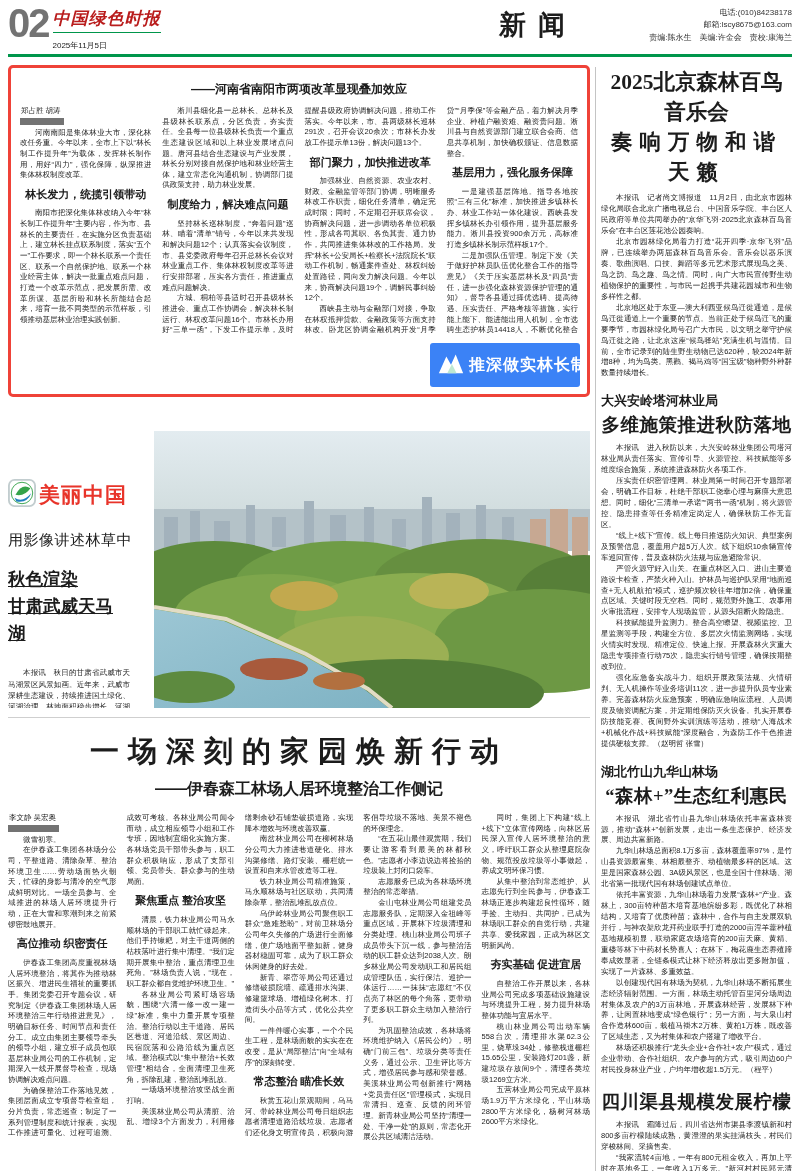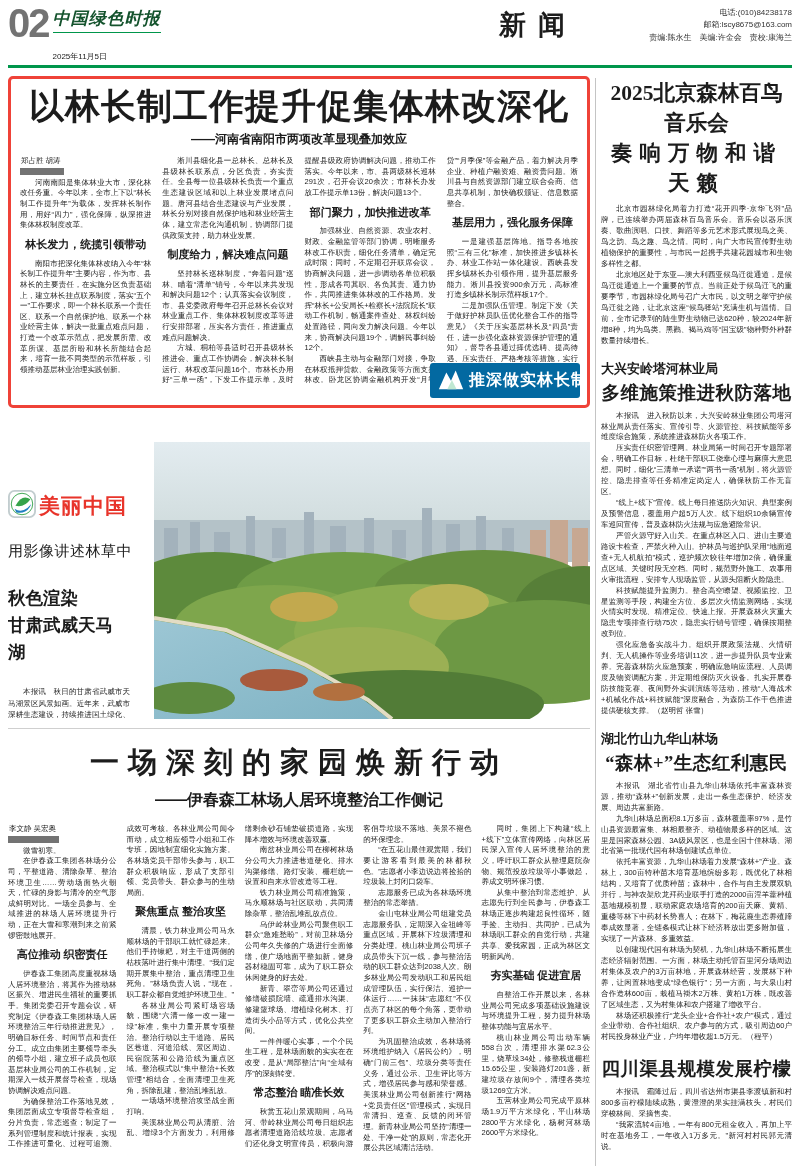--- a/index.html
+++ b/index.html
@@ -4,48 +4,48 @@
 <style>
   html,body{margin:0;padding:0;background:#f2f2f2;}
   .page{position:relative;width:800px;height:1171px;background:#fff;margin:0 auto;
         box-sizing:border-box;padding:5px 8px;font-family:"Liberation Sans",sans-serif;color:#1c1c1c;overflow:hidden;}
   p{margin:0;text-indent:2em;}
   
   .masthead{display:flex;align-items:flex-start;}
   .mast-left{display:flex;align-items:flex-start;width:215px;}
   .page-num{font-size:40px;font-weight:900;color:#737373;line-height:.92;letter-spacing:-2px;}
   .mast-title-block{margin-left:4px;margin-top:2px;}
-  .mast-title{color:#14532d;font-size:17px;font-weight:900;font-style:italic;font-family:"Liberation Serif",serif;letter-spacing:1px;}
-  .mast-date{font-size:8px;color:#222;border-top:1.5px solid #00964b;margin-top:2px;padding-top:18px;}
+  .mast-title{color:#b91c1c;font-size:17px;font-weight:900;font-style:italic;font-family:"Liberation Serif",serif;letter-spacing:1px;}
+  .mast-date{font-size:8px;color:#222;border-top:1.5px solid #00964b;margin-top:2px;padding-top:7px;}
   .section-name{flex:1;text-align:right;font-size:27px;font-weight:900;font-family:"Liberation Serif",serif;letter-spacing:12px;padding-left:12px;margin-top:2px;}
   .mast-right{width:215px;text-align:right;font-size:8px;line-height:1.55;color:#333;margin-top:2px;}
   .green-rule{height:3px;background:#00964b;margin-top:3px;}
   
   .content{display:flex;margin-top:8px;}
   .main-col{width:582px;}
   .v-rule{width:1px;background:#c4c4c4;margin:2px 5px 0 5px;}
   .right-col{flex:1;min-width:0;padding-top:2px;}
   
   .lead-box{border:3px solid #ef4238;border-radius:5px;padding:8px 9px;position:relative;height:332px;box-sizing:border-box;}
   .lead-title{text-align:center;font-size:35px;font-weight:900;font-family:"Liberation Serif",serif;line-height:1.12;letter-spacing:1px;}
   .lead-subtitle{text-align:center;font-size:12px;font-weight:700;margin-top:5px;}
   .lead-body{margin-top:8px;column-count:4;column-gap:11px;height:233px;overflow:hidden;
              font-size:7.5px;line-height:1.42;text-align:justify;}
   .authors{text-indent:0;border-bottom:7px solid #737373;width:fit-content;padding:0 3px 1px 1px;margin-bottom:3px;font-size:7.5px;}
   h3.subhead{font-size:11px;font-weight:900;text-align:center;margin:6px 0;text-indent:0;font-family:"Liberation Serif",serif;}
-  .badge{position:absolute;right:7px;bottom:7px;width:150px;height:35px;background:#0369a1;border-radius:3px;
+  .badge{position:absolute;right:7px;bottom:7px;width:150px;height:44px;background:#3b82f6;border-radius:3px;
          display:flex;align-items:center;gap:4px;padding:12px 7px;box-sizing:border-box;}
   .badge-text{color:#fff;font-weight:900;font-size:16px;letter-spacing:1px;white-space:nowrap;font-family:"Liberation Serif",serif;}
   
   .photo-sec{display:flex;gap:24px;margin-top:34px;height:277px;}
   .ps-left{width:122px;box-sizing:border-box;padding-top:48px;overflow:hidden;}
   .brand-row{display:flex;align-items:center;gap:3px;}
   .brand-name{color:#e8342a;font-weight:900;font-size:21px;font-family:"Liberation Serif",serif;letter-spacing:1px;white-space:nowrap;}
   .brand-tagline{font-size:15px;font-weight:400;margin-top:20px;letter-spacing:.5px;white-space:nowrap;}
-  .ps-title{font-size:17.5px;font-weight:900;font-family:"Liberation Serif",serif;line-height:1.55;margin-top:24px;}
+  .ps-title{font-size:17.5px;font-weight:900;font-family:"Liberation Serif",serif;line-height:1.55;margin-top:16px;text-decoration:underline;}
   .ps-body{font-size:7.5px;line-height:1.5;text-align:justify;margin-top:20px;}
   .photo-frame{flex:1;overflow:hidden;}
   .photo-frame svg{display:block;}
   
   .bs-rule{border-top:1px solid #cfcfcf;margin-top:9px;}
   .bs-title{text-align:center;font-size:29px;font-weight:900;font-family:"Liberation Serif",serif;letter-spacing:9px;margin-top:14px;}
   .bs-subtitle{text-align:center;font-size:16px;font-weight:700;margin-top:7px;}
   .bs-body{margin-top:13px;column-count:5;column-gap:10px;height:333px;overflow:hidden;
            font-size:7.5px;line-height:1.42;text-align:justify;}
   
@@ -76,21 +76,20 @@
       <div>责编:陈永生　美编:许金会　责校:康海兰</div>
     </div>
   </div>
   <div class="green-rule"></div>
 
   <div class="content">
 
     <div class="main-col">
 
       <section class="lead-box">
-        <div class="lead-title">以林长制工作提升促集体林改深化</div>
         <div class="lead-subtitle">——河南省南阳市两项改革显现叠加效应</div>
         <div class="lead-body">
             <p class="authors">郑占胜 胡涛</p>
             <p class="p">河南南阳是集体林业大市，深化林改任务重。今年以来，全市上下以“林长制工作提升年”为载体，发挥林长制作用，用好“四力”，强化保障，纵深推进集体林权制度改革。</p>
             <h3 class="subhead">林长发力，统揽引领带动</h3>
             <p class="p">南阳市把深化集体林改纳入今年“林长制工作提升年”主要内容，作为市、县林长的主要责任，在实施分区负责基础上，建立林长挂点联系制度，落实“五个一”工作要求，即一个林长联系一个责任区、联系一个自然保护地、联系一个林业经营主体，解决一批重点难点问题，打造一个改革示范点，把发展所需、改革所谋、基层所盼和林长所能结合起来，培育一批不同类型的示范样板，引领推动基层林业治理实践创新。</p>
             <p class="p">淅川县细化县一总林长、总林长及县级林长联系点，分区负责，夯实责任。全县每一位县级林长负责一个重点生态建设区域和以上林业发展堵点问题。唐河县结合生态建设与产业发展，林长分别对接自然保护地和林业经营主体，建立常态化沟通机制，协调部门提供政策支持，助力林业发展。</p>
             <h3 class="subhead">制度给力，解决难点问题</h3>
             <p class="p">坚持林长巡林制度，“奔着问题”巡林、瞄着“清单”销号，今年以来共发现和解决问题12个；认真落实会议制度，市、县党委政府每年召开总林长会议对林业重点工作、集体林权制度改革等进行安排部署，压实各方责任，推进重点难点问题解决。</p>
             <p class="p">方城、桐柏等县适时召开县级林长推进会、重点工作协调会，解决林长制运行、林权改革问题16个。市林长办用好“三单一函”，下发工作提示单，及时提醒县级政府协调解决问题，推动工作落实。今年以来，市、县两级林长巡林291次，召开会议20余次；市林长办发放工作提示单13份，解决问题13个。</p>
@@ -233,20 +232,21 @@
     </div>
 
     <div class="v-rule"></div>
 
     <aside class="right-col">
 
       <article class="ra">
         <div class="ra-title-line">2025北京森林百鸟音乐会</div>
         <div class="ra-title-line spread">奏响万物和谐天籁</div>
         <div class="ra-body">
+            <p class="p">本报讯　记者尚文博报道　11月2日，由北京市园林绿化局联合北京广播电视总台、中国音乐学院、丰台区人民政府等单位共同举办的“京华飞羽·2025北京森林百鸟音乐会”在丰台区莲花池公园奏响。</p>
             <p class="p">北京市园林绿化局着力打造“花开四季·京华飞羽”品牌，已连续举办两届森林百鸟音乐会。音乐会以器乐演奏、歌曲演唱、口技、舞蹈等多元艺术形式展现鸟之美、鸟之韵、鸟之趣、鸟之情。同时，向广大市民宣传野生动植物保护的重要性，与市民一起携手共建花园城市和生物多样性之都。</p>
             <p class="p">北京地区处于东亚—澳大利西亚候鸟迁徙通道，是候鸟迁徙通道上一个重要的节点。当前正处于候鸟迁飞的重要季节，市园林绿化局号召广大市民，以文明之举守护候鸟迁徙之路，让北京这座“候鸟驿站”充满生机与温情。目前，全市记录到的陆生野生动物已达620种，较2024年新增8种，均为鸟类。黑鹳、褐马鸡等“国宝级”物种野外种群数量持续增长。</p>
           </div>
       </article>
 
       <article class="ra">
         <div class="ra-kicker">大兴安岭塔河林业局</div>
         <div class="ra-title2">多维施策推进秋防落地</div>
         <div class="ra-body">
             <p class="p">本报讯　进入秋防以来，大兴安岭林业集团公司塔河林业局从责任落实、宣传引导、火源管控、科技赋能等多维度综合施策，系统推进森林防火各项工作。</p>

